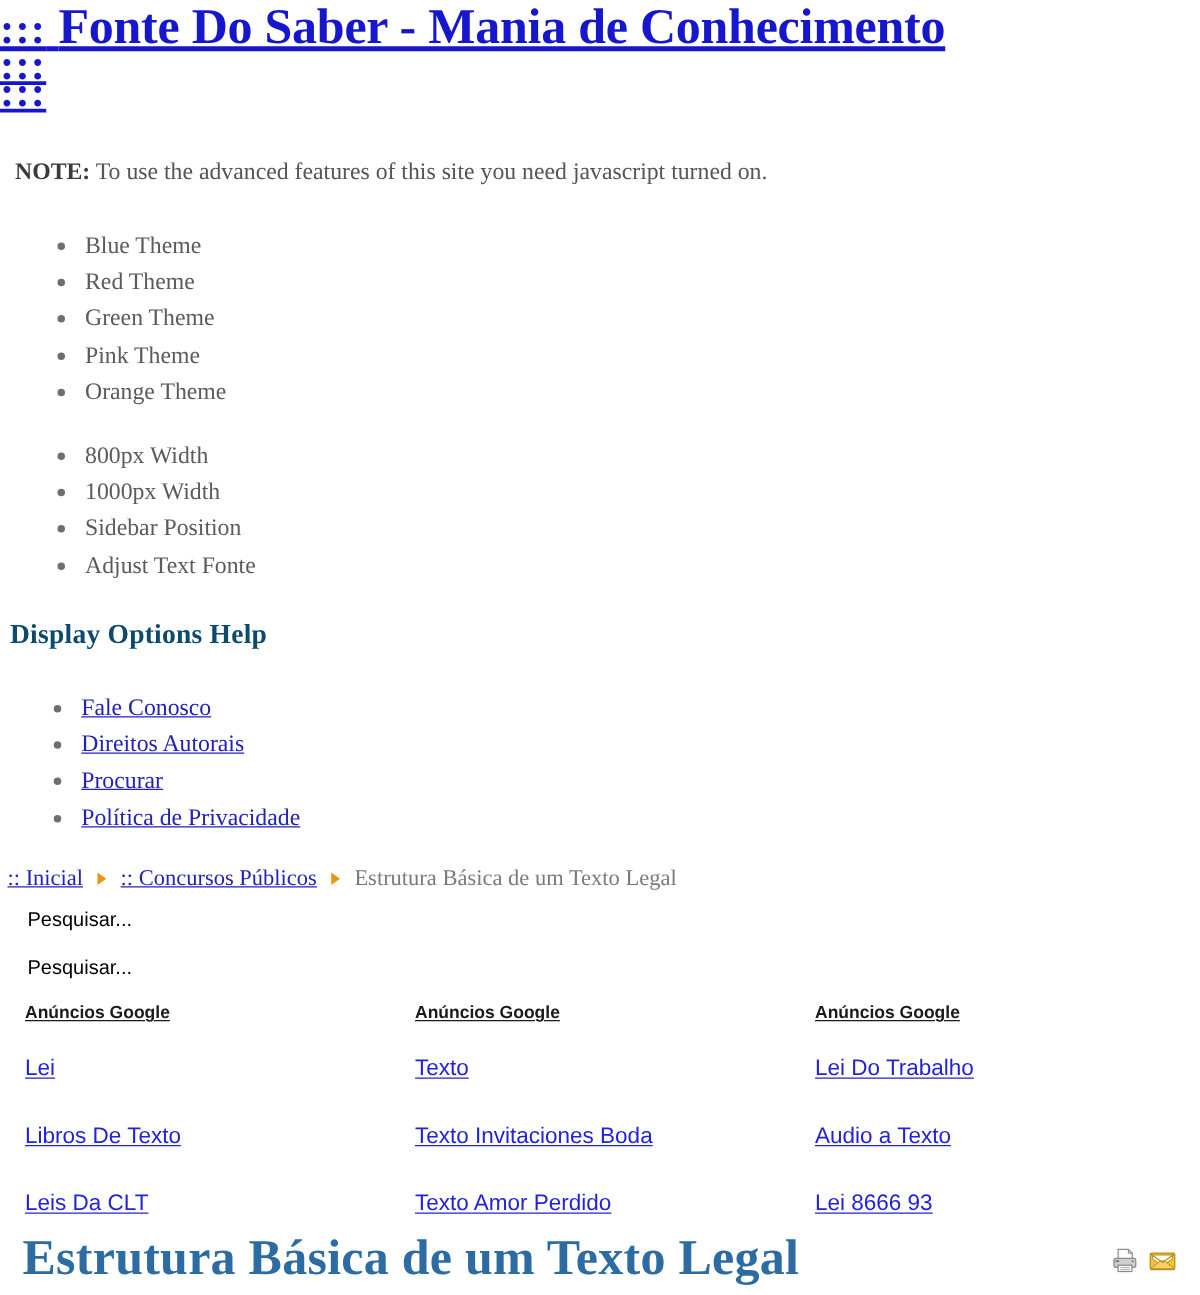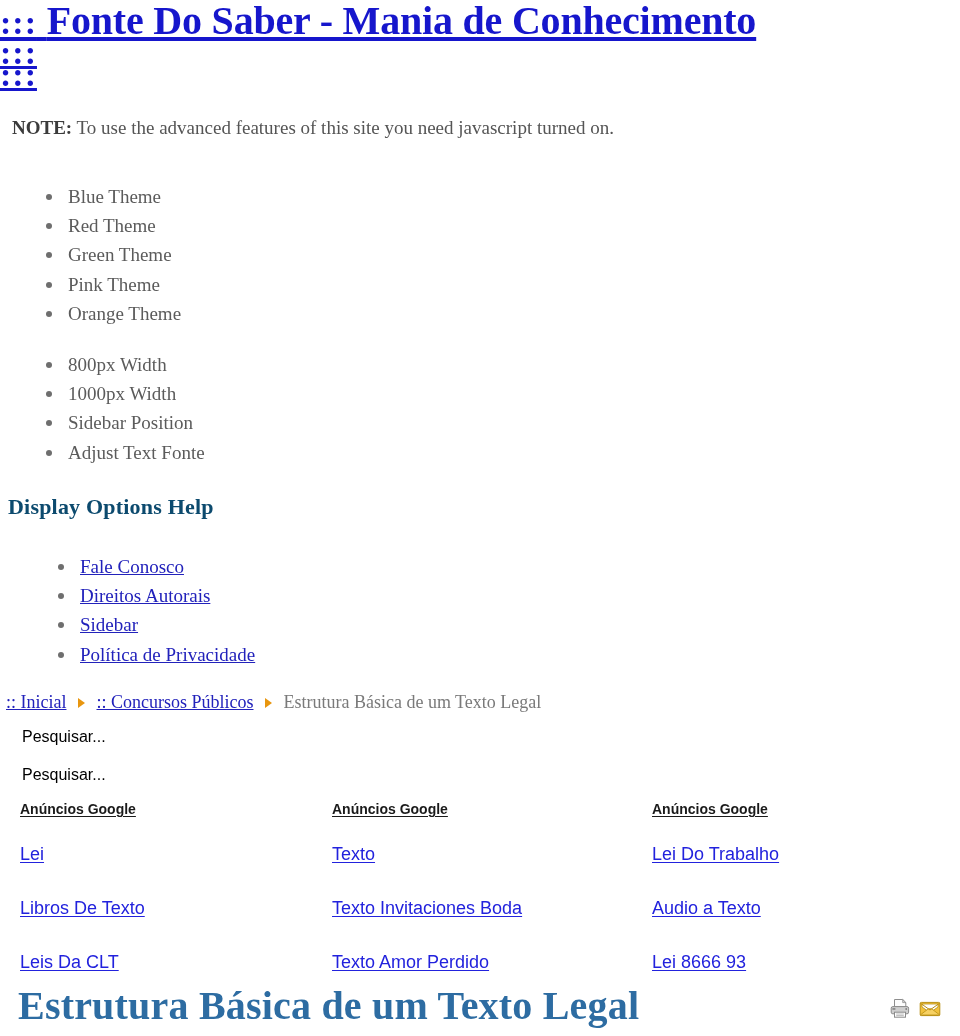--- a/index.html
+++ b/index.html
@@ -60,21 +60,21 @@
     line-height: 22px;
     letter-spacing: 1px;
     cursor: pointer;
   }
   .site-dots-link .l2 { display: block; }
 
   
   .note-line {
     position: absolute;
     left: 12px;
-    top: 116px;
+    top: 126px;
     font-size: 19px;
     color: #555555;
     line-height: 24px;
     white-space: nowrap;
   }
   .note-line b { color: #3b3b3b; }
 
   
   ul.plain-list {
     position: absolute;
@@ -100,21 +100,21 @@
     border-radius: 50%;
     background: #6e6e6e;
   }
   ul.plain-list li a {
     color: #2222bb;
     text-decoration: underline;
   }
 
   #theme-list   { left: 40px; top: 182px; }
   #width-list   { left: 40px; top: 350px; }
-  #help-list    { left: 52px; top: 552px; }
+  #help-list    { left: 37px; top: 552px; }
 
   
   .section-heading {
     position: absolute;
     left: 8px;
     top: 494px;
     font-size: 22px;
     font-weight: bold;
     color: #0c4a6e;
     letter-spacing: 0.2px;
@@ -263,21 +263,21 @@
     <li><span>1000px Width</span></li>
     <li><span>Sidebar Position</span></li>
     <li><span>Adjust Text Fonte</span></li>
   </ul>
 
   <div class="section-heading">Display Options Help</div>
 
   <ul class="plain-list" id="help-list">
     <li><a>Fale Conosco</a></li>
     <li><a>Direitos Autorais</a></li>
-    <li><a>Sidebar</a></li>
+    <li><a>Procurar</a></li>
     <li><a>Política de Privacidade</a></li>
   </ul>
 
   <div class="breadcrumb">
     <a>:: Inicial</a>
     <span class="crumb-sep"></span>
     <a>:: Concursos Públicos</a>
     <span class="crumb-sep"></span>
     <span class="crumb-current">Estrutura Básica de um Texto Legal</span>
   </div>

